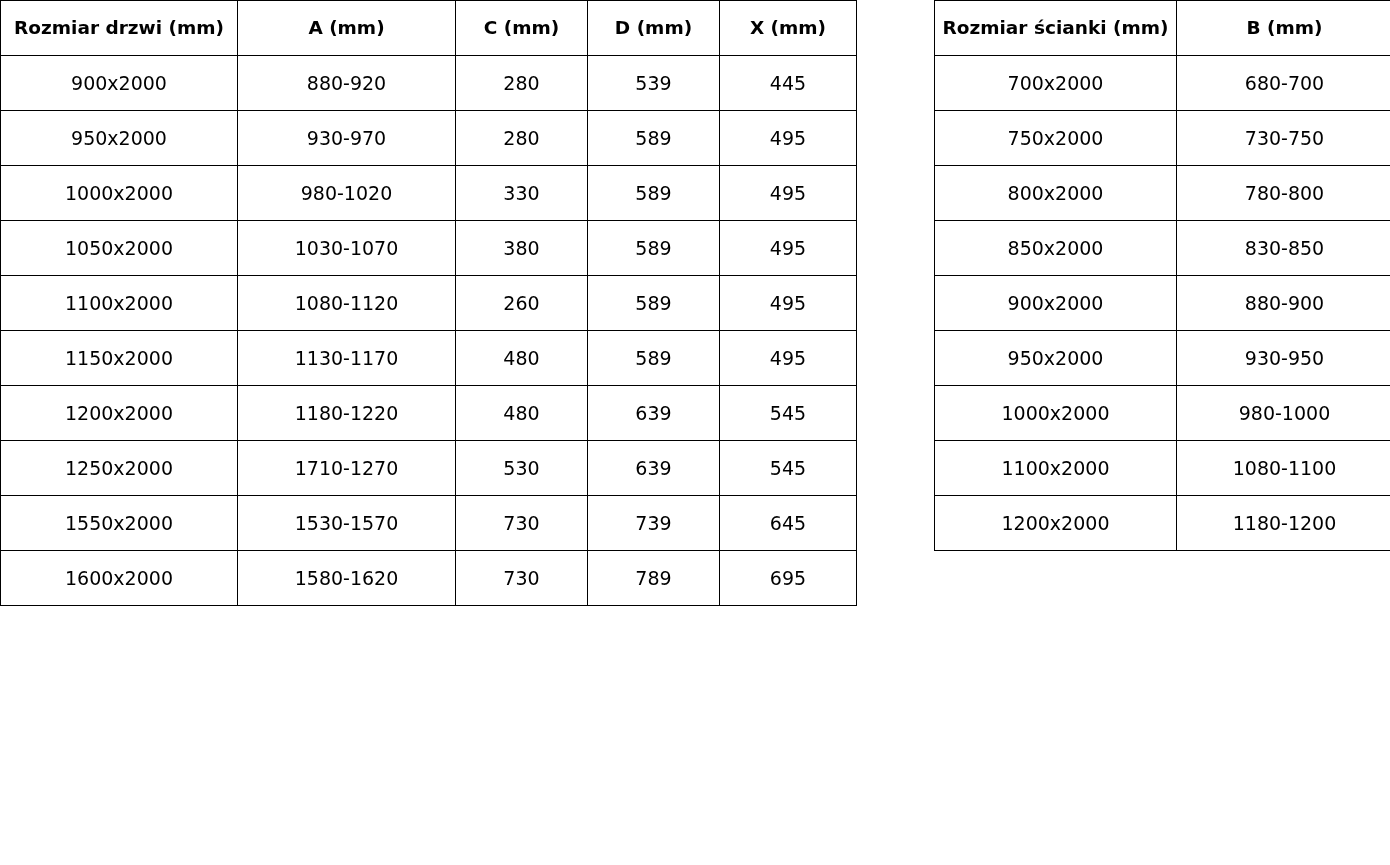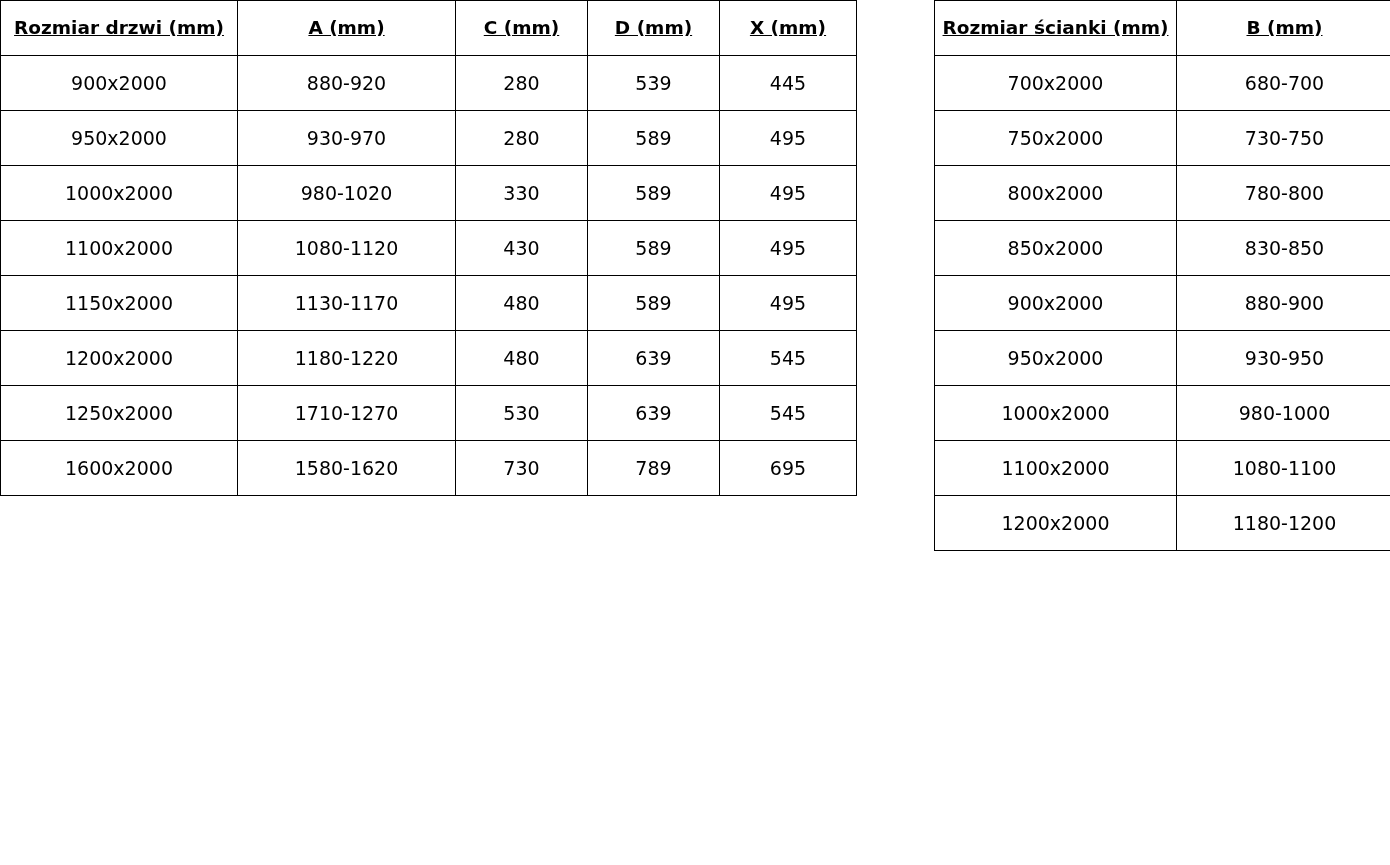--- a/index.html
+++ b/index.html
@@ -29,21 +29,20 @@
     vertical-align: middle;
     font-size: 19px;
     padding: 0;
     height: 54px;
     line-height: 1.1;
     white-space: nowrap;
   }
   th {
     font-weight: bold;
     font-size: 18.5px;
-    text-decoration: underline;
   }
   td {
     font-weight: normal;
   }
   
   #doors-table {
     position: absolute;
     left: 0px;
     top: 0px;
     width: 851px;
@@ -95,23 +94,30 @@
           <td>495</td>
         </tr>
         <tr>
           <td>1000x2000</td>
           <td>980-1020</td>
           <td>330</td>
           <td>589</td>
           <td>495</td>
         </tr>
         <tr>
+          <td>1050x2000</td>
+          <td>1030-1070</td>
+          <td>380</td>
+          <td>589</td>
+          <td>495</td>
+        </tr>
+        <tr>
           <td>1100x2000</td>
           <td>1080-1120</td>
-          <td>430</td>
+          <td>260</td>
           <td>589</td>
           <td>495</td>
         </tr>
         <tr>
           <td>1150x2000</td>
           <td>1130-1170</td>
           <td>480</td>
           <td>589</td>
           <td>495</td>
         </tr>
@@ -121,20 +127,27 @@
           <td>480</td>
           <td>639</td>
           <td>545</td>
         </tr>
         <tr>
           <td>1250x2000</td>
           <td>1710-1270</td>
           <td>530</td>
           <td>639</td>
           <td>545</td>
+        </tr>
+        <tr>
+          <td>1550x2000</td>
+          <td>1530-1570</td>
+          <td>730</td>
+          <td>739</td>
+          <td>645</td>
         </tr>
         <tr>
           <td>1600x2000</td>
           <td>1580-1620</td>
           <td>730</td>
           <td>789</td>
           <td>695</td>
         </tr>
       </tbody>
   </table>

